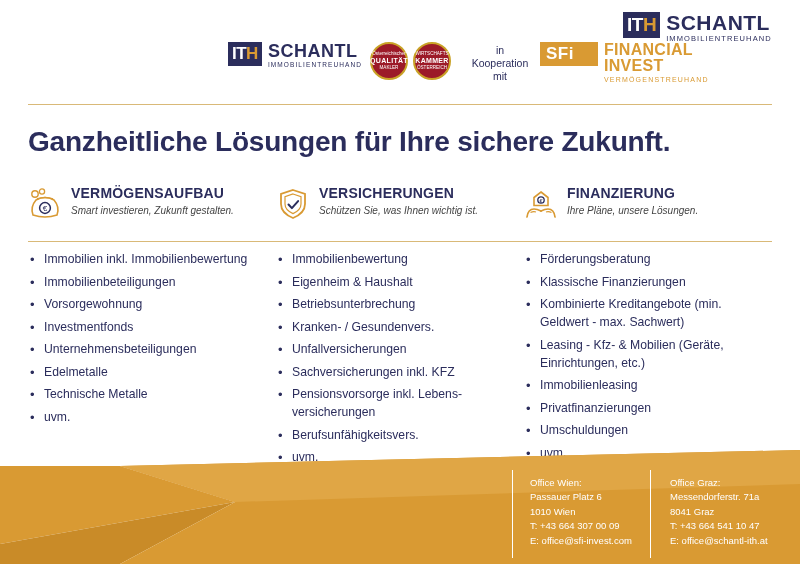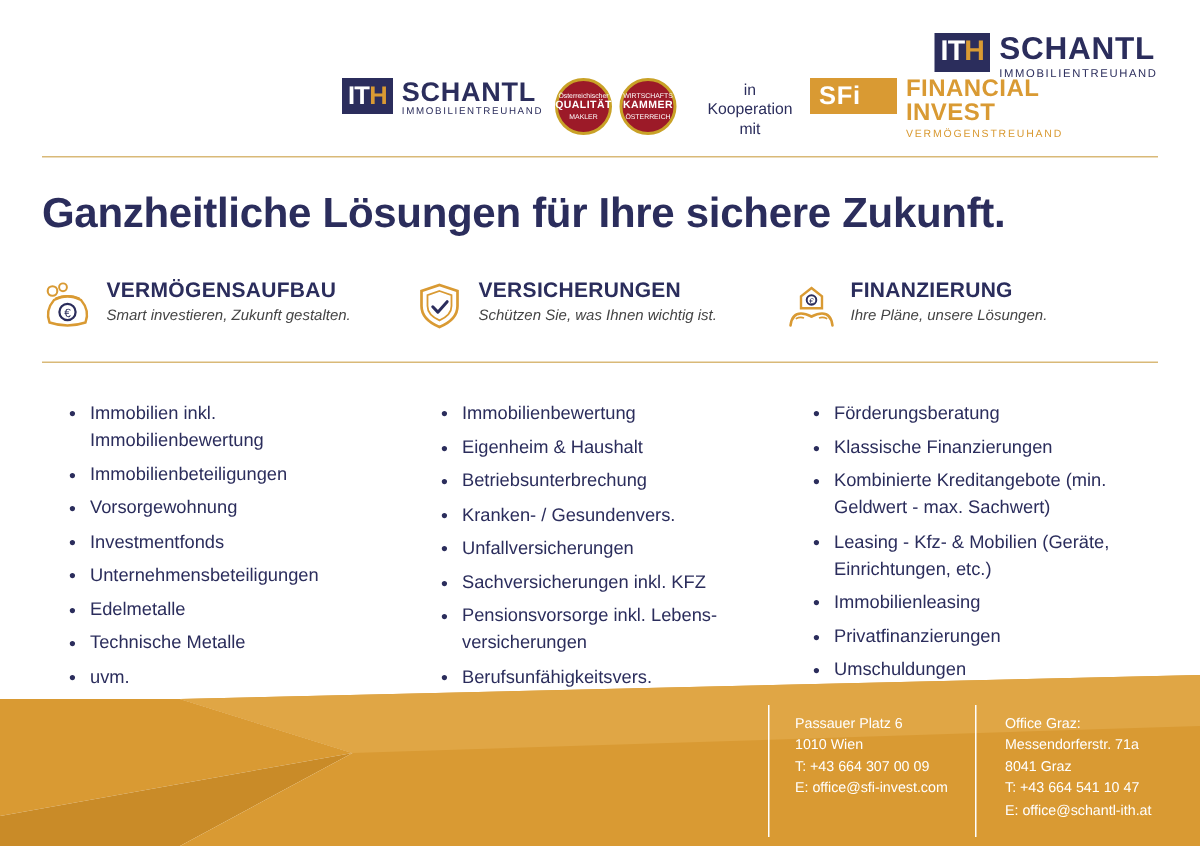--- a/index.html
+++ b/index.html
@@ -14,21 +14,21 @@
     position: relative;
     width: 800px;
     height: 564px;
     background: #ffffff;
     overflow: hidden;
   }
 
   
   .header {
     position: absolute;
-    left: 0; top: 12px;
+    left: 0; top: 2px;
     width: 707px;
     height: 96px;
     text-decoration: underline;
   }
   .logo-ith-main {
     position: absolute;
     left: 623px; top: 10px;
     display: flex;
     align-items: flex-start;
   }
@@ -191,21 +191,21 @@
   }
 
   .lists {
     position: absolute;
     left: 28px; top: 250px;
     width: 744px;
     display: flex;
   }
   .list { width: 248px; box-sizing: border-box; padding-right: 8px; }
   ul.items {
-    margin: 16px;
+    margin: 0;
     padding: 0 0 0 16px;
     list-style: none;
   }
   ul.items li {
     color: #2b2d5c;
     font-size: 12.2px;
     line-height: 1.48;
     margin-bottom: 4.5px;
     position: relative;
   }
@@ -410,20 +410,21 @@
       <polygon points="0,104 235,62 120,124 0,124" fill="#c98b28"></polygon>
       <polygon points="120,26 800,10 800,124 120,124 235,62" fill="#d99a33"></polygon>
       <polygon points="235,62 800,44 800,10 120,26" fill="#e0a645"></polygon>
     </svg>
   </div>
 
   <div class="vline vline-1"></div>
   <div class="vline vline-2"></div>
 
   <div class="office office-1">
+    <div>Office Wien:</div>
     <div>Passauer Platz 6</div>
     <div>1010 Wien</div>
     <div>T: +43 664 307 00 09</div>
     <div>E: office@sfi-invest.com</div>
   </div>
 
   <div class="office office-2">
     <div>Office Graz:</div>
     <div>Messendorferstr. 71a</div>
     <div>8041 Graz</div>

